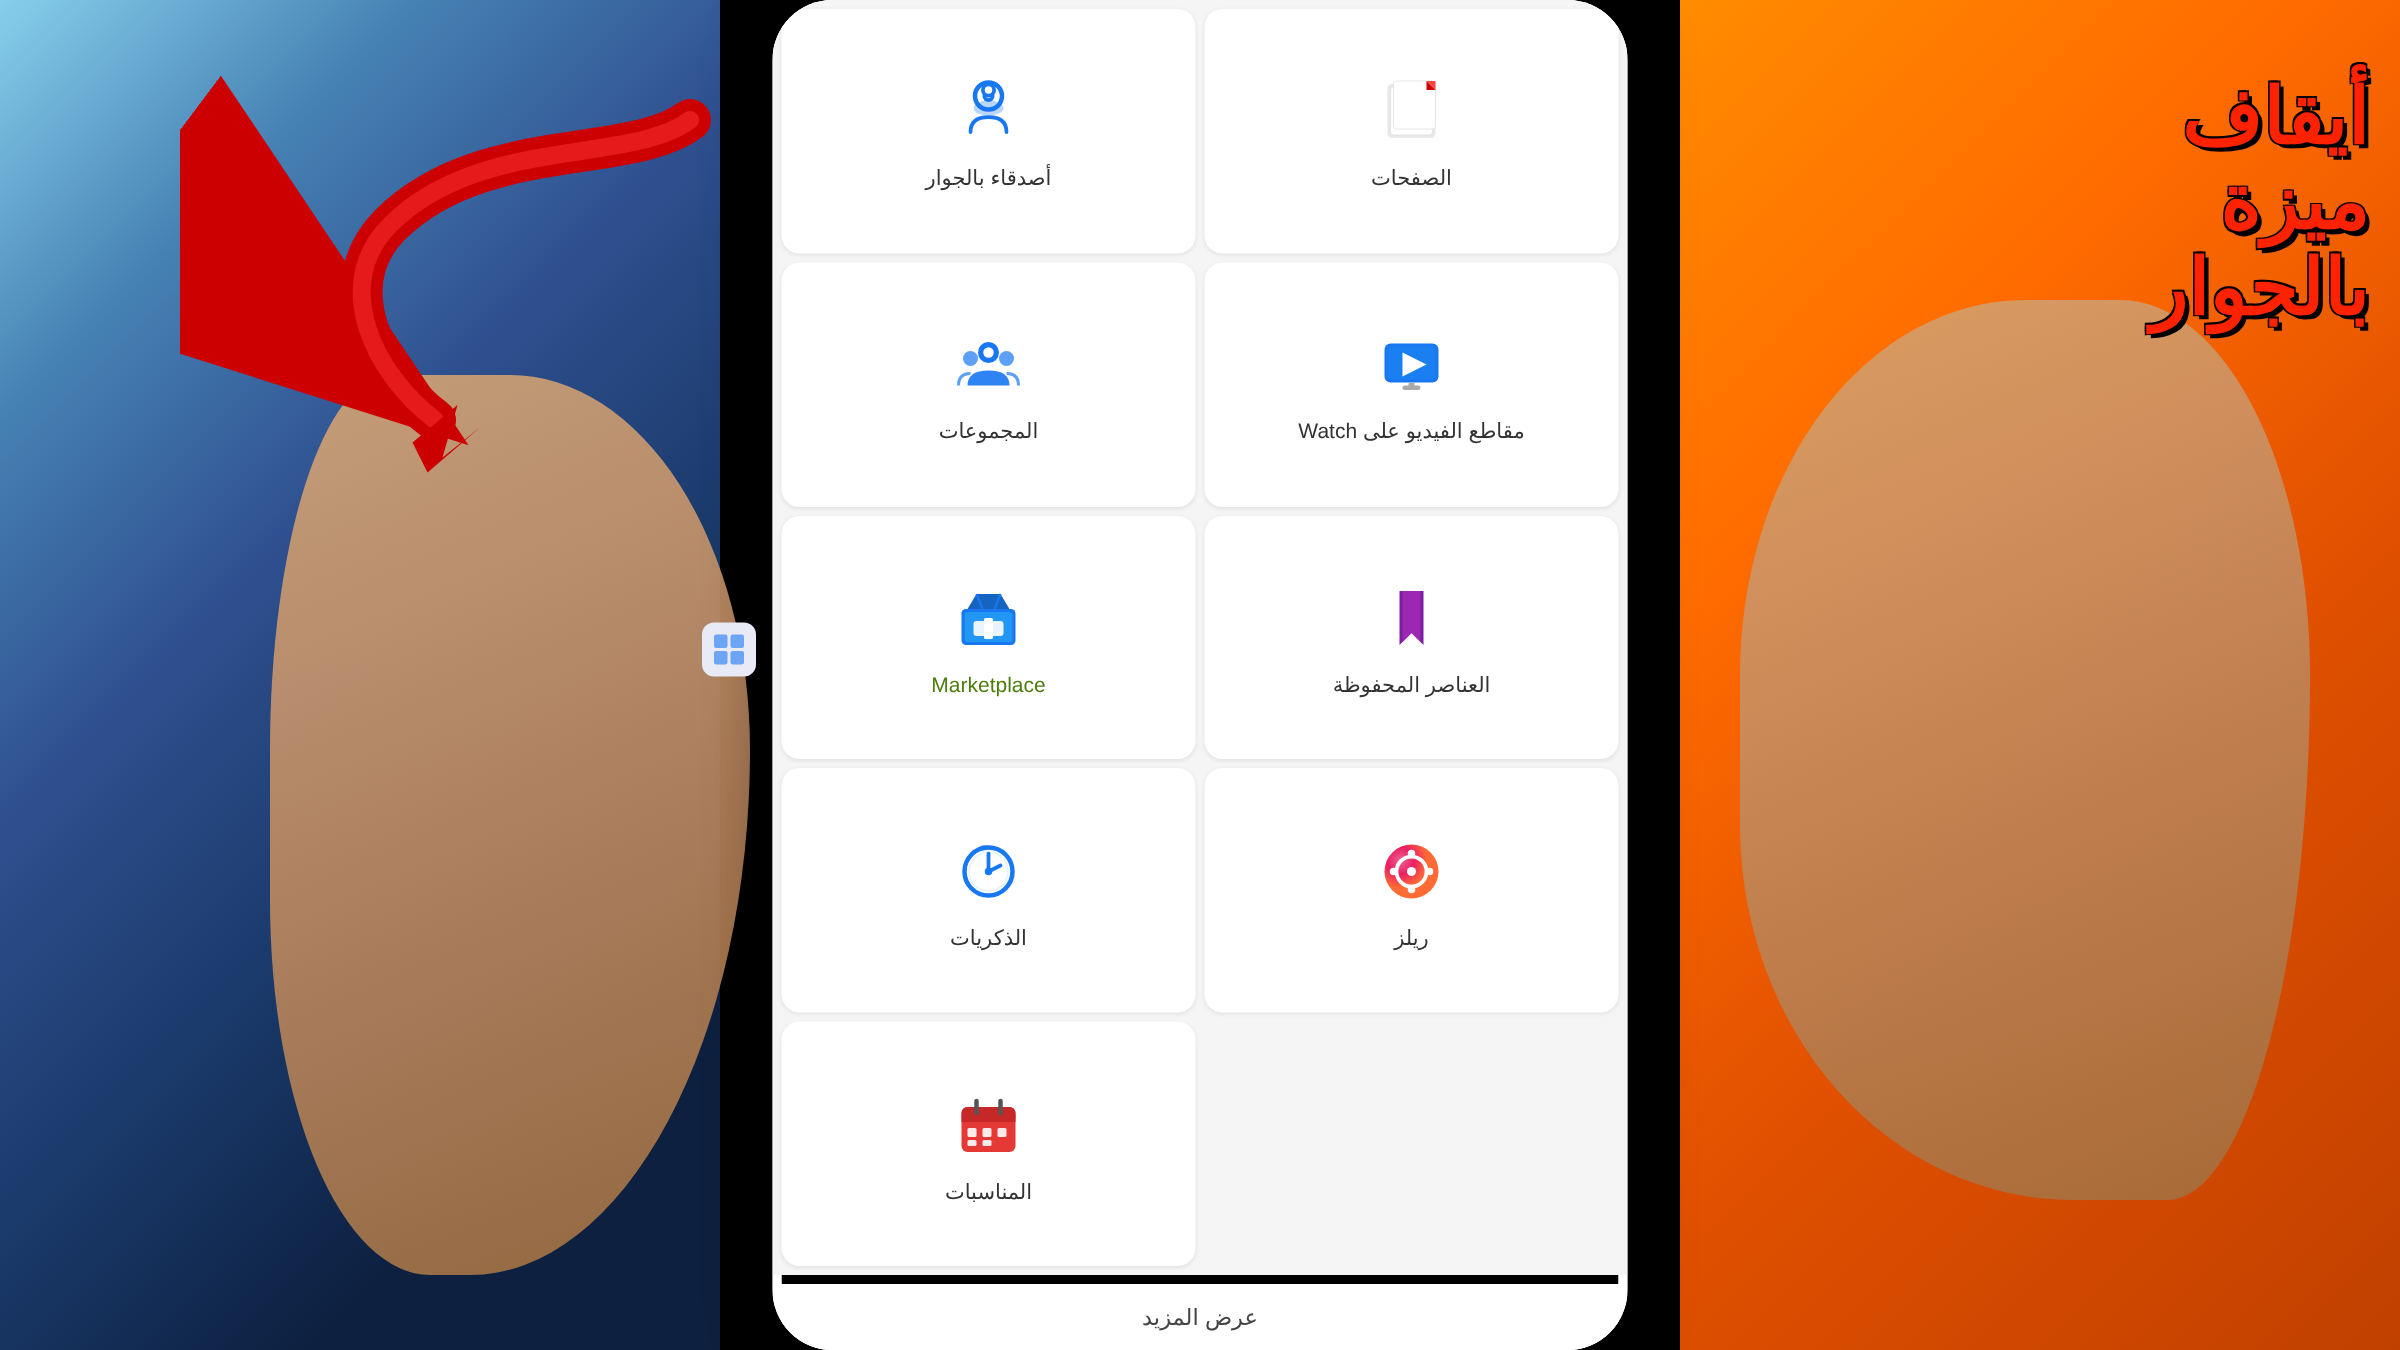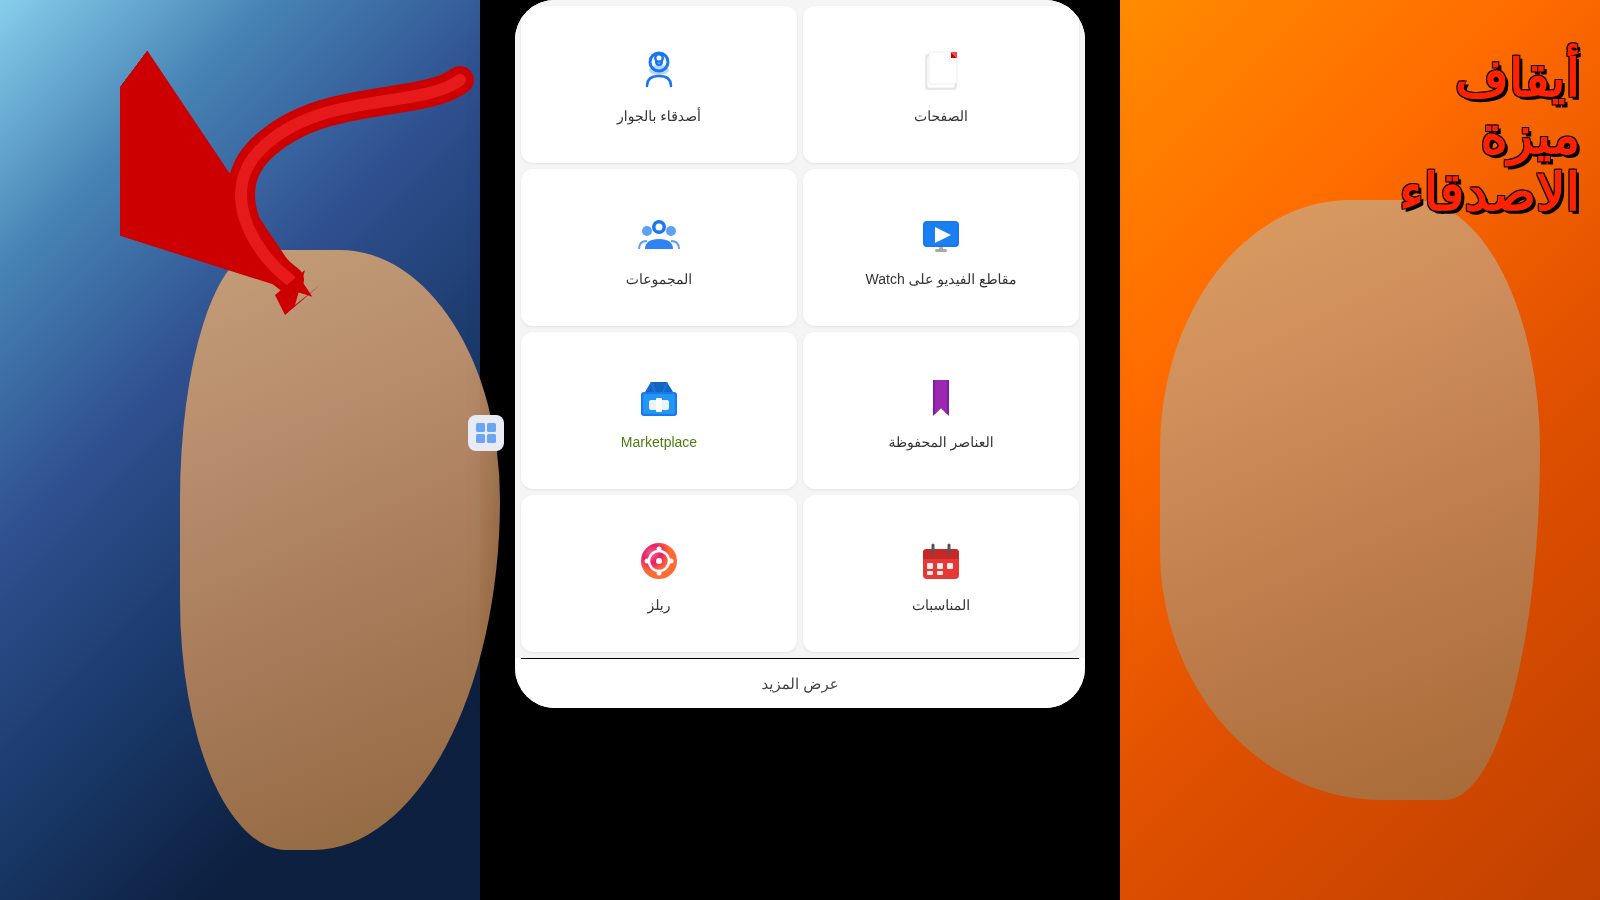--- a/index.html
+++ b/index.html
@@ -60,21 +60,21 @@
       opacity: 0.9;
     }
 
     
     .phone-container {
       position: absolute;
       left: 50%;
       top: 0;
       transform: translateX(-50%);
       width: 570px;
-      height: 708px;
+      height: 900px;
       z-index: 5;
     }
 
     .phone {
       width: 100%;
       height: 100%;
       background: #f0f0f0;
       border-radius: 40px;
       overflow: hidden;
       box-shadow: 0 0 40px rgba(0,0,0,0.5);
@@ -139,21 +139,21 @@
     
     .show-more {
       background: #fff;
       height: 50px;
       display: flex;
       align-items: center;
       justify-content: center;
       font-size: 15px;
       color: #444;
       direction: rtl;
-      border-top: 1px solid #000000;
+      border-top: 6px solid #000000;
       cursor: pointer;
       margin: 0 6px 6px;
       border-radius: 0 0 12px 12px;
     }
 
     
     .arrow-container {
       position: absolute;
       left: 120px;
       top: 30px;
@@ -224,21 +224,21 @@
 
     <path d="M 340 50 C 300 80, 200 60, 140 120 C 100 160, 130 220, 170 250" stroke="#ff3333" stroke-width="12" fill="none" stroke-linecap="round" stroke-linejoin="round" opacity="0.5"></path>
 
     <polygon points="155,265 185,240 175,275 200,255 165,285" fill="#cc0000"></polygon>
   </svg>
 </div>
 
 <div class="right-text">
   <span class="right-text-line">أيقاف</span>
   <span class="right-text-line">ميزة</span>
-  <span class="right-text-line">الاصدقاء</span>
+  <span class="right-text-line">بالجوار</span>
 </div>
 
 <div class="phone-container">
   <div class="phone">
     <div class="phone-screen">
       <div class="menu-grid">
 
         <div class="menu-item">
           <div class="menu-icon">
             <svg width="48" height="48" viewBox="0 0 48 48" xmlns="http://www.w3.org/2000/svg">
@@ -314,20 +314,33 @@
         <div class="menu-item">
           <div class="menu-icon">
             <svg width="48" height="48" viewBox="0 0 48 48" xmlns="http://www.w3.org/2000/svg">
               <polygon points="16,6 32,6 32,42 24,34 16,42" fill="#7b1fa2"></polygon>
               <polygon points="18,6 30,6 30,40 24,34 18,40" fill="#9c27b0"></polygon>
             </svg>
           </div>
           <span class="menu-label">العناصر المحفوظة</span>
         </div>
 
+        <div class="menu-item">
+          <div class="menu-icon">
+            <svg width="48" height="48" viewBox="0 0 48 48" xmlns="http://www.w3.org/2000/svg">
+              <circle cx="24" cy="24" r="16" fill="none" stroke="#1877f2" stroke-width="3"></circle>
+              <circle cx="24" cy="24" r="13" fill="none" stroke="#e3f2fd" stroke-width="1"></circle>
+              <line x1="24" y1="12" x2="24" y2="24" stroke="#1877f2" stroke-width="2.5" stroke-linecap="round"></line>
+              <line x1="24" y1="24" x2="32" y2="20" stroke="#1877f2" stroke-width="2.5" stroke-linecap="round"></line>
+              <circle cx="24" cy="24" r="2.5" fill="#1877f2"></circle>
+              <path d="M16 10 Q20 6 24 8" fill="none" stroke="#1877f2" stroke-width="2" opacity="0.5"></path>
+            </svg>
+          </div>
+          <span class="menu-label">الذكريات</span>
+        </div>
 
         <div class="menu-item">
           <div class="menu-icon">
             <svg width="48" height="48" viewBox="0 0 48 48" xmlns="http://www.w3.org/2000/svg">
               <circle cx="24" cy="24" r="18" fill="url(#reels-grad)"></circle>
               <defs>
                 <radialGradient id="reels-grad" cx="30%" cy="30%">
                   <stop offset="0%" stop-color="#f06292"></stop>
                   <stop offset="50%" stop-color="#e91e63"></stop>
                   <stop offset="100%" stop-color="#ff6b35"></stop>

